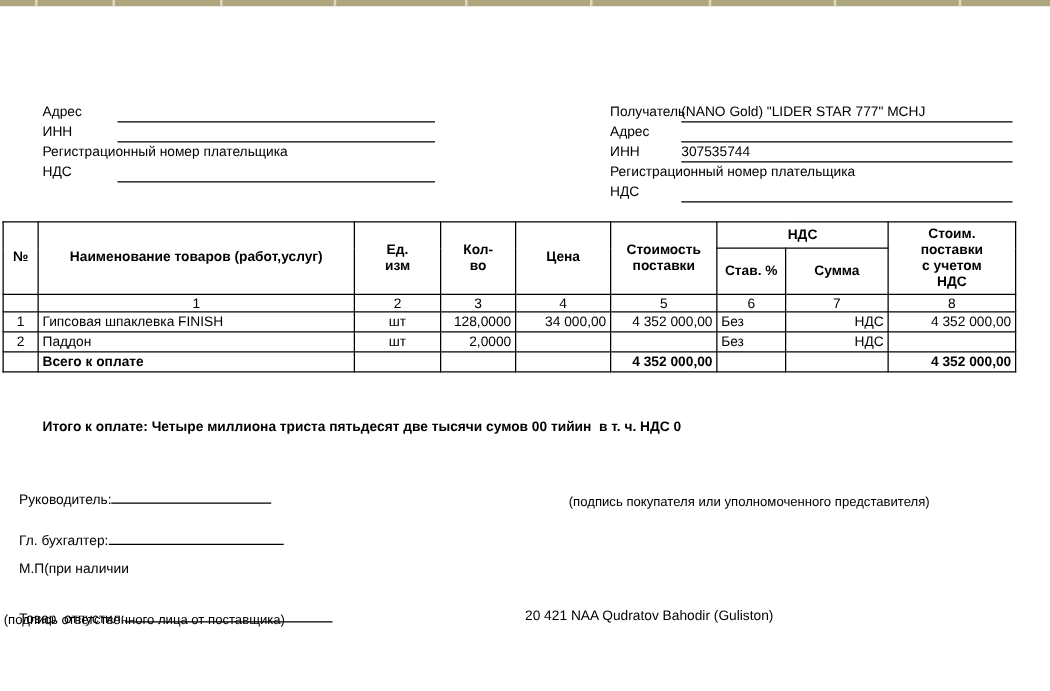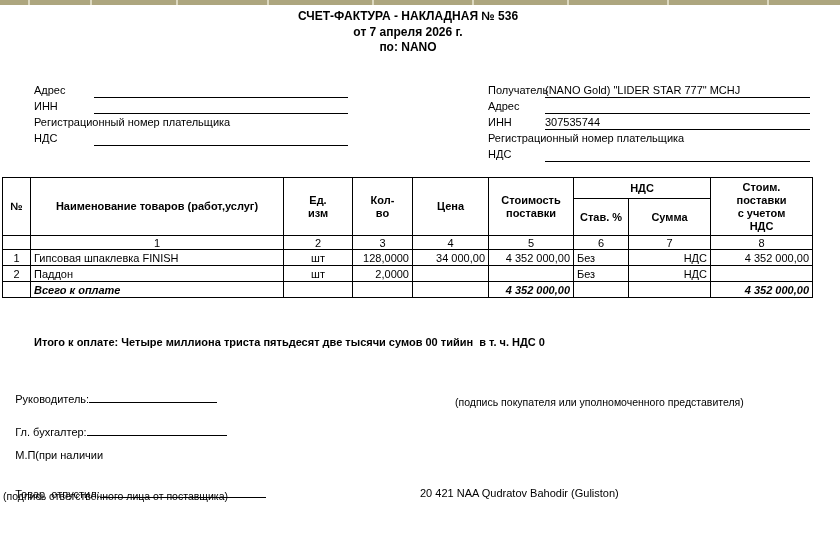--- a/index.html
+++ b/index.html
@@ -29,21 +29,21 @@
   
   table.inv { position:absolute; left:2px; top:177px; border-collapse:collapse; table-layout:fixed;
     font-size:11px; }
   table.inv td, table.inv th { border:1px solid #000; padding:0 3px; overflow:hidden; }
   table.inv th { font-weight:bold; text-align:center; vertical-align:middle; white-space:pre-line; line-height:13px; }
   .row-nums td { height:13px; text-align:center; padding:0; }
   .r-data td { height:15px; }
   .num-c { text-align:center; }
   .num-r { text-align:right; white-space:nowrap;margin-left:44px; }
   .txt-l { text-align:left; white-space:nowrap; }
-  .bold { font-weight:bold;font-style:italic; }
+  .bold { font-weight:bold; }
 
   .summary { position:absolute; left:34px; top:336px; font-size:11px; font-weight:bold; white-space:pre-wrap; }
 
   .sig { position:absolute; font-size:11px; white-space:pre-wrap; }
   .sig .uline { display:inline-block; border-bottom:1px solid #000; height:12px; vertical-align:baseline; }
   .note { position:absolute; font-size:10.5px; }
 </style>
 </head>
 <body>
 
@@ -54,25 +54,20 @@
     <span class="sep" style="left:90px"></span>
     <span class="sep" style="left:176px"></span>
     <span class="sep" style="left:267px"></span>
     <span class="sep" style="left:372px"></span>
     <span class="sep" style="left:472px"></span>
     <span class="sep" style="left:567px"></span>
     <span class="sep" style="left:667px"></span>
     <span class="sep" style="left:767px"></span>
   </div>
 
-  <div class="title-block">
-    <div>СЧЕТ-ФАКТУРА - НАКЛАДНАЯ № 536</div>
-    <div>от 7 апреля 2026 г.</div>
-    <div>по: NANO</div>
-  </div>
 
   <div class="info info-left">
     <div class="info-row">
       <span class="lbl">Адрес</span>
       <span class="fill"></span>
     </div>
     <div class="info-row">
       <span class="lbl">ИНН</span>
       <span class="fill"></span>
     </div>

